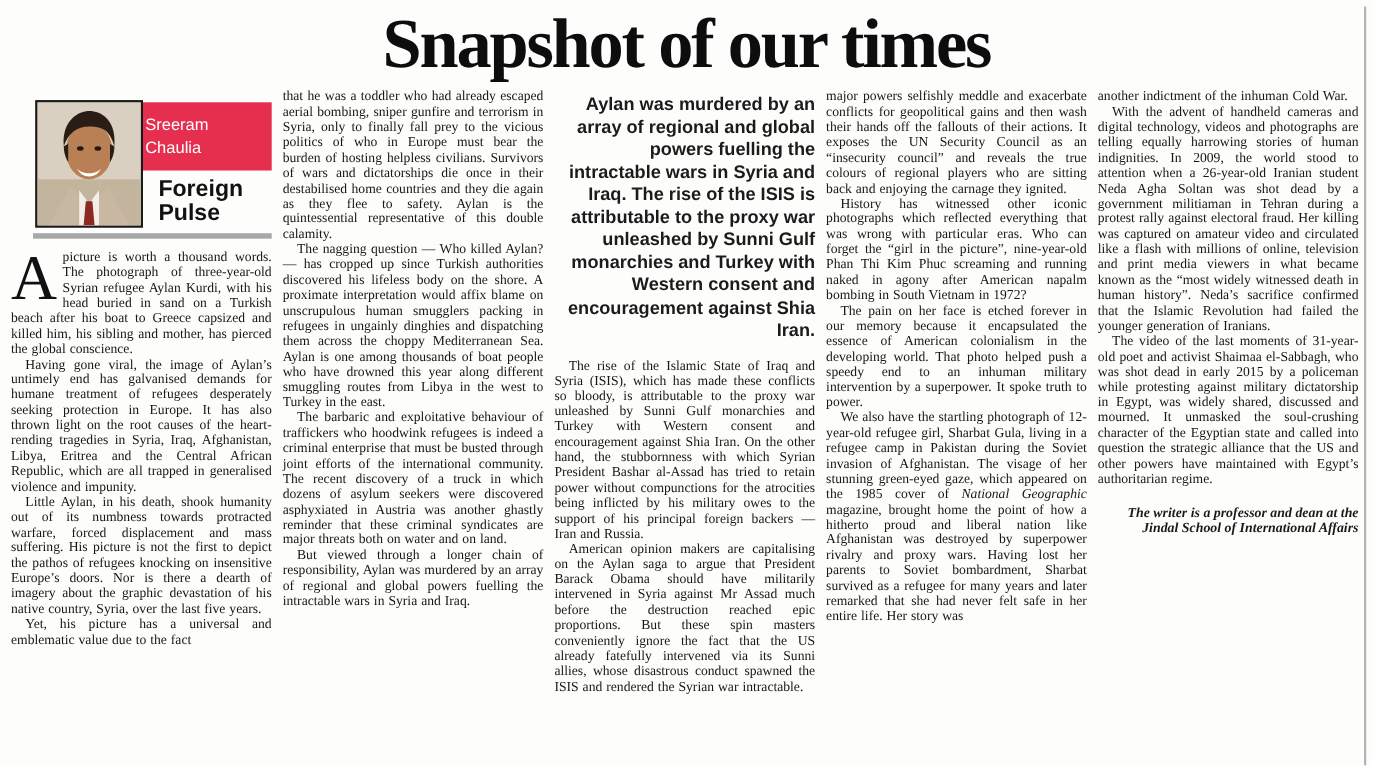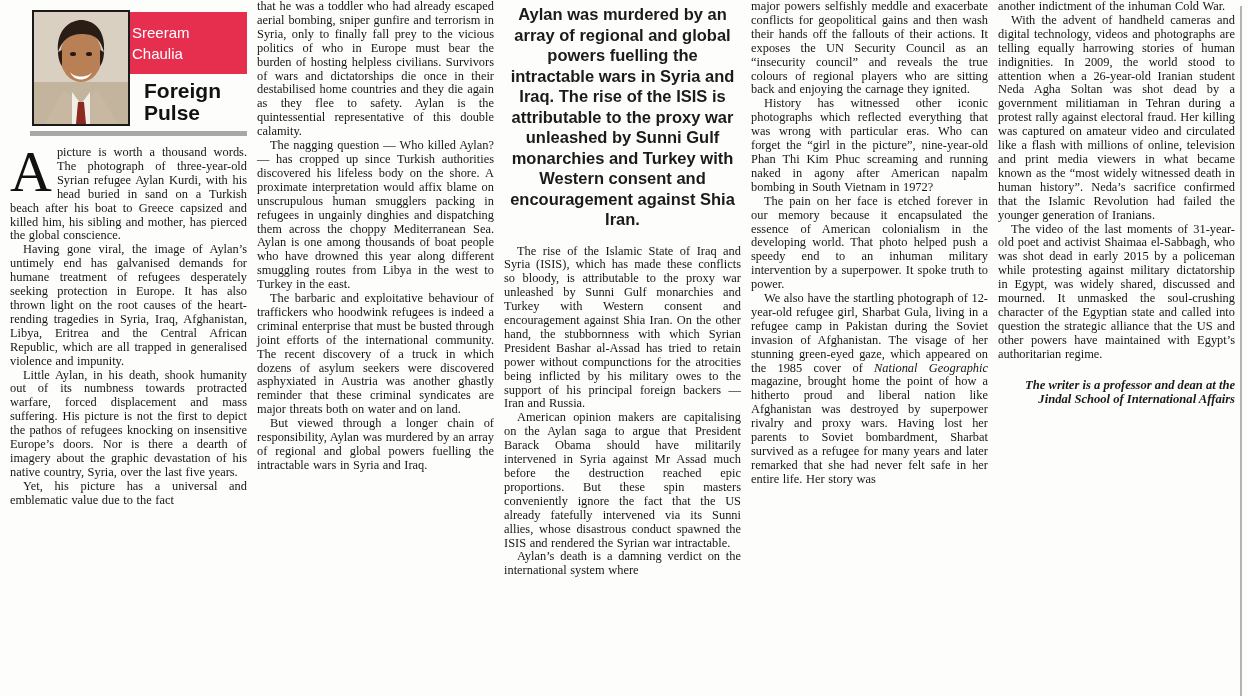--- a/index.html
+++ b/index.html
@@ -22,21 +22,21 @@
     color:#161616;text-indent:13px;word-spacing:0.5px;
   }
   p.body.noindent{text-indent:0;}
   .dropcap{
     float:left;font-size:58px;line-height:46px;padding:3px 5px 0 0;
     color:#111;font-weight:normal;
   }
   p.pullquote{
     margin:4px 0 15px 0;text-indent:0;
     font-family:"Liberation Sans", sans-serif;font-weight:bold;
-    font-size:16.5px;line-height:20.5px;color:#1b1b1b;text-align:center;
+    font-size:16.5px;line-height:20.5px;color:#1b1b1b;text-align:right;
   }
   p.credit{
     margin:16px 0 0 0;text-indent:0;font-style:italic;font-weight:bold;
     font-size:12.6px;line-height:14.6px;text-align:right;color:#1a1a1a;font-family:Liberation Serif, serif;
   }
   
   .author-card{position:relative;height:128px;margin:8px 0 10px 0;}
   .author-photo{
     position:absolute;left:22px;top:2px;width:94px;height:112px;
     border:2px solid #1a1a1a;background:#d8cec0;z-index:2;overflow:hidden;
@@ -58,20 +58,23 @@
   .card-shadow{
     position:absolute;left:20px;right:0;bottom:0;height:5px;background:#a8a8a8;
   }
   .right-rule{position:absolute;top:6px;left:1240px;width:2px;height:690px;background:#b3b3b3;}
 </style>
 </head>
 <body>
 
 <div class="page">
 
+  <div class="masthead">
+    <h1>Snapshot of our times</h1>
+  </div>
 
   <div class="columns">
 
     <div class="col">
       <div class="author-card">
         <div class="author-banner" style="background: rgb(230, 46, 79);">
           <span class="name">Sreeram Chaulia</span>
         </div>
         <div class="author-photo">
           <svg width="94" height="112" viewBox="0 0 94 112" xmlns="http://www.w3.org/2000/svg">
@@ -101,21 +104,20 @@
     <div class="col">
         <p class="body noindent">that he was a toddler who had already escaped aerial bombing, sniper gunfire and terrorism in Syria, only to finally fall prey to the vicious politics of who in Europe must bear the burden of hosting helpless civilians. Survivors of wars and dictatorships die once in their destabilised home countries and they die again as they flee to safety. Aylan is the quintessential representative of this double calamity.</p>
         <p class="body">The nagging question — Who killed Aylan? — has cropped up since Turkish authorities discovered his lifeless body on the shore. A proximate interpretation would affix blame on unscrupulous human smugglers packing in refugees in ungainly dinghies and dispatching them across the choppy Mediterranean Sea. Aylan is one among thousands of boat people who have drowned this year along different smuggling routes from Libya in the west to Turkey in the east.</p>
         <p class="body">The barbaric and exploitative behaviour of traffickers who hoodwink refugees is indeed a criminal enterprise that must be busted through joint efforts of the international community. The recent discovery of a truck in which dozens of asylum seekers were discovered asphyxiated in Austria was another ghastly reminder that these criminal syndicates are major threats both on water and on land.</p>
         <p class="body">But viewed through a longer chain of responsibility, Aylan was murdered by an array of regional and global powers fuelling the intractable wars in Syria and Iraq.</p>
       </div>
     <div class="col">
         <p class="pullquote">Aylan was murdered by an array of regional and global powers fuelling the intractable wars in Syria and Iraq. The rise of the ISIS is attributable to the proxy war unleashed by Sunni Gulf monarchies and Turkey with Western consent and encouragement against Shia Iran.</p>
         <p class="body">The rise of the Islamic State of Iraq and Syria (ISIS), which has made these conflicts so bloody, is attributable to the proxy war unleashed by Sunni Gulf monarchies and Turkey with Western consent and encouragement against Shia Iran. On the other hand, the stubbornness with which Syrian President Bashar al-Assad has tried to retain power without compunctions for the atrocities being inflicted by his military owes to the support of his principal foreign backers — Iran and Russia.</p>
         <p class="body">American opinion makers are capitalising on the Aylan saga to argue that President Barack Obama should have militarily intervened in Syria against Mr Assad much before the destruction reached epic proportions. But these spin masters conveniently ignore the fact that the US already fatefully intervened via its Sunni allies, whose disastrous conduct spawned the ISIS and rendered the Syrian war intractable.</p>
-        <p class="body">Aylan’s death is a damning verdict on the international system where</p>
       </div>
     <div class="col">
         <p class="body noindent">major powers selfishly meddle and exacerbate conflicts for geopolitical gains and then wash their hands off the fallouts of their actions. It exposes the UN Security Council as an “insecurity council” and reveals the true colours of regional players who are sitting back and enjoying the carnage they ignited.</p>
         <p class="body">History has witnessed other iconic photographs which reflected everything that was wrong with particular eras. Who can forget the “girl in the picture”, nine-year-old Phan Thi Kim Phuc screaming and running naked in agony after American napalm bombing in South Vietnam in 1972?</p>
         <p class="body">The pain on her face is etched forever in our memory because it encapsulated the essence of American colonialism in the developing world. That photo helped push a speedy end to an inhuman military intervention by a superpower. It spoke truth to power.</p>
         <p class="body">We also have the startling photograph of 12-year-old refugee girl, Sharbat Gula, living in a refugee camp in Pakistan during the Soviet invasion of Afghanistan. The visage of her stunning green-eyed gaze, which appeared on the 1985 cover of <i>National Geographic</i> magazine, brought home the point of how a hitherto proud and liberal nation like Afghanistan was destroyed by superpower rivalry and proxy wars. Having lost her parents to Soviet bombardment, Sharbat survived as a refugee for many years and later remarked that she had never felt safe in her entire life. Her story was</p>
       </div>
     <div class="col">
         <p class="body noindent">another indictment of the inhuman Cold War.</p>
         <p class="body">With the advent of handheld cameras and digital technology, videos and photographs are telling equally harrowing stories of human indignities. In 2009, the world stood to attention when a 26-year-old Iranian student Neda Agha Soltan was shot dead by a government militiaman in Tehran during a protest rally against electoral fraud. Her killing was captured on amateur video and circulated like a flash with millions of online, television and print media viewers in what became known as the “most widely witnessed death in human history”. Neda’s sacrifice confirmed that the Islamic Revolution had failed the younger generation of Iranians.</p>

